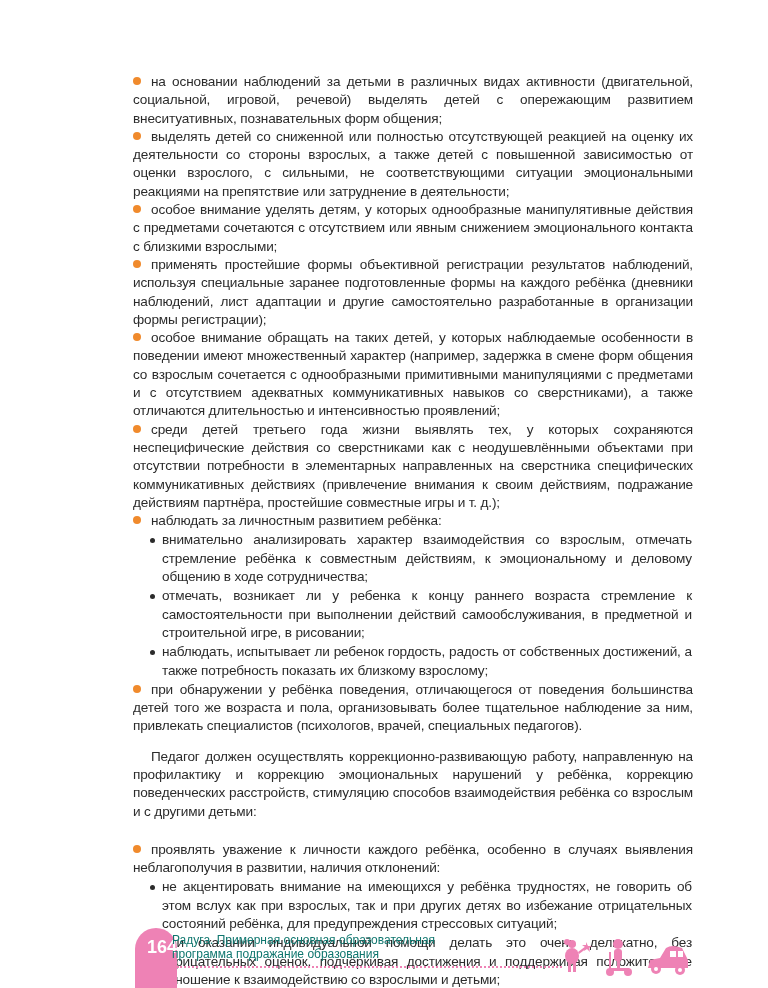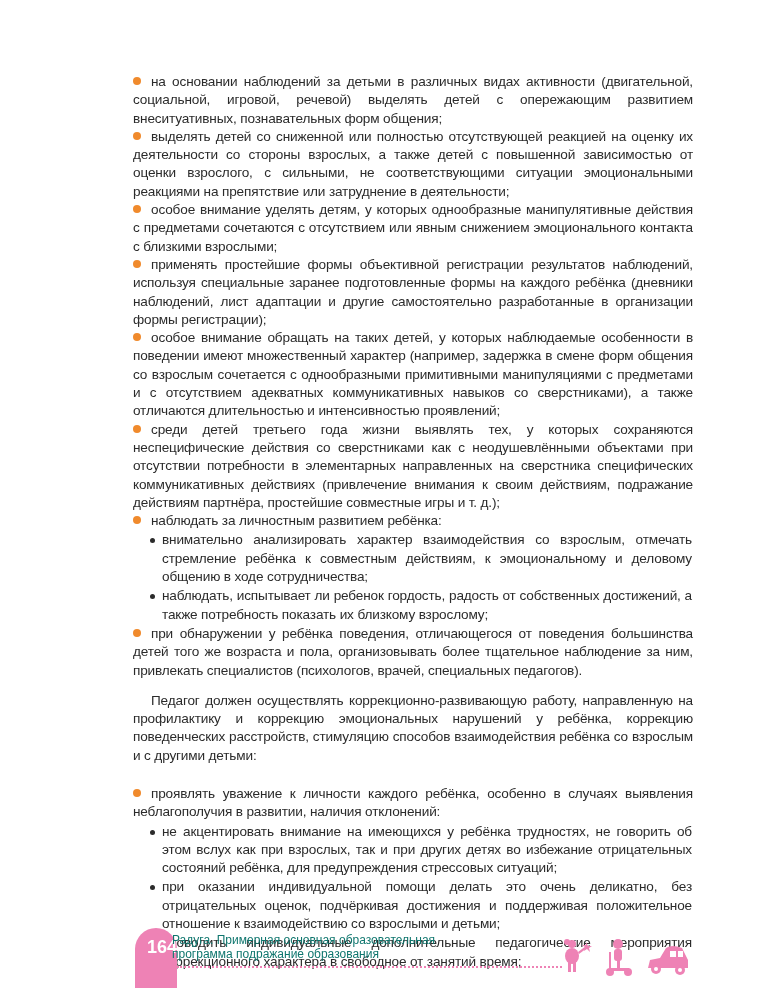--- a/index.html
+++ b/index.html
@@ -30,20 +30,21 @@
 <div class="content">
   <div>
     <p class="item"><span class="obullet"></span><span>на основании наблюдений за детьми в различных видах активности (двигательной, социальной, игровой, речевой) выделять детей с опережающим развитием внеситуативных, познавательных форм общения;</span></p>
     <p class="item"><span class="obullet"></span><span>выделять детей со сниженной или полностью отсутствующей реакцией на оценку их деятельности со стороны взрослых, а также детей с повышенной зависимостью от оценки взрослого, с сильными, не соответствующими ситуации эмоциональными реакциями на препятствие или затруднение в деятельности;</span></p>
     <p class="item"><span class="obullet"></span><span>особое внимание уделять детям, у которых однообразные манипулятивные действия с предметами сочетаются с отсутствием или явным снижением эмоционального контакта с близкими взрослыми;</span></p>
     <p class="item"><span class="obullet"></span><span>применять простейшие формы объективной регистрации результатов наблюдений, используя специальные заранее подготовленные формы на каждого ребёнка (дневники наблюдений, лист адаптации и другие самостоятельно разработанные в организации формы регистрации);</span></p>
     <p class="item"><span class="obullet"></span><span>особое внимание обращать на таких детей, у которых наблюдаемые особенности в поведении имеют множественный характер (например, задержка в смене форм общения со взрослым сочетается с однообразными примитивными манипуляциями с предметами и с отсутствием адекватных коммуникативных навыков со сверстниками), а также отличаются длительностью и интенсивностью проявлений;</span></p>
     <p class="item"><span class="obullet"></span><span>среди детей третьего года жизни выявлять тех, у которых сохраняются неспецифические действия со сверстниками как с неодушевлёнными объектами при отсутствии потребности в элементарных направленных на сверстника специфических коммуникативных действиях (привлечение внимания к своим действиям, подражание действиям партнёра, простейшие совместные игры и т. д.);</span></p>
     <p class="item"><span class="obullet"></span><span>наблюдать за личностным развитием ребёнка:</span></p>
     <p class="sub"><span class="dbullet"></span><span>внимательно анализировать характер взаимодействия со взрослым, отмечать стремление ребёнка к совместным действиям, к эмоциональному и деловому общению в ходе сотрудничества;</span></p>
+    <p class="sub"><span class="dbullet"></span><span>отмечать, возникает ли у ребенка к концу раннего возраста стремление к самостоятельности при выполнении действий самообслуживания, в предметной и строительной игре, в рисовании;</span></p>
     <p class="sub"><span class="dbullet"></span><span>наблюдать, испытывает ли ребенок гордость, радость от собственных достижений, а также потребность показать их близкому взрослому;</span></p>
     <p class="item"><span class="obullet"></span><span>при обнаружении у ребёнка поведения, отличающегося от поведения большинства детей того же возраста и пола, организовывать более тщательное наблюдение за ним, привлекать специалистов (психологов, врачей, специальных педагогов).</span></p>
   </div>
 
   <p class="para">Педагог должен осуществлять коррекционно-развивающую работу, направленную на профилактику и коррекцию эмоциональных нарушений у ребёнка, коррекцию поведенческих расстройств, стимуляцию способов взаимодействия ребёнка со взрослым и с другими детьми:</p>
 
   <div>
     <p class="item"><span class="obullet"></span><span>проявлять уважение к личности каждого ребёнка, особенно в случаях выявления неблагополучия в развитии, наличия отклонений:</span></p>
     <p class="sub"><span class="dbullet"></span><span>не акцентировать внимание на имеющихся у ребёнка трудностях, не говорить об этом вслух как при взрослых, так и при других детях во избежание отрицательных состояний ребёнка, для предупреждения стрессовых ситуаций;</span></p>
     <p class="sub"><span class="dbullet"></span><span>при оказании индивидуальной помощи делать это очень деликатно, без отрицательных оценок, подчёркивая достижения и поддерживая положительное отношение к взаимодействию со взрослыми и детьми;</span></p>

